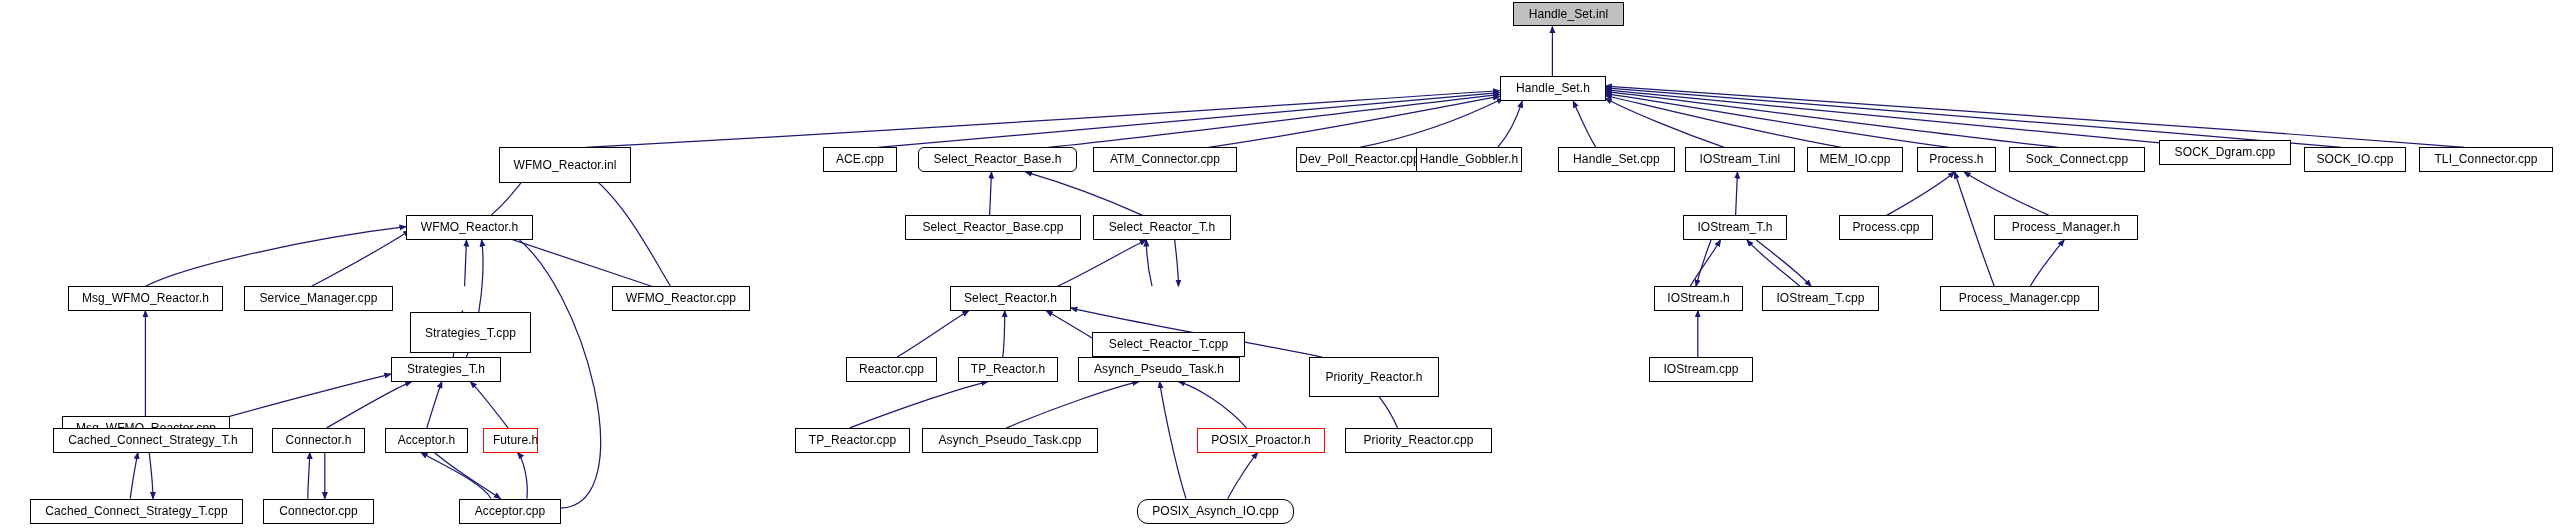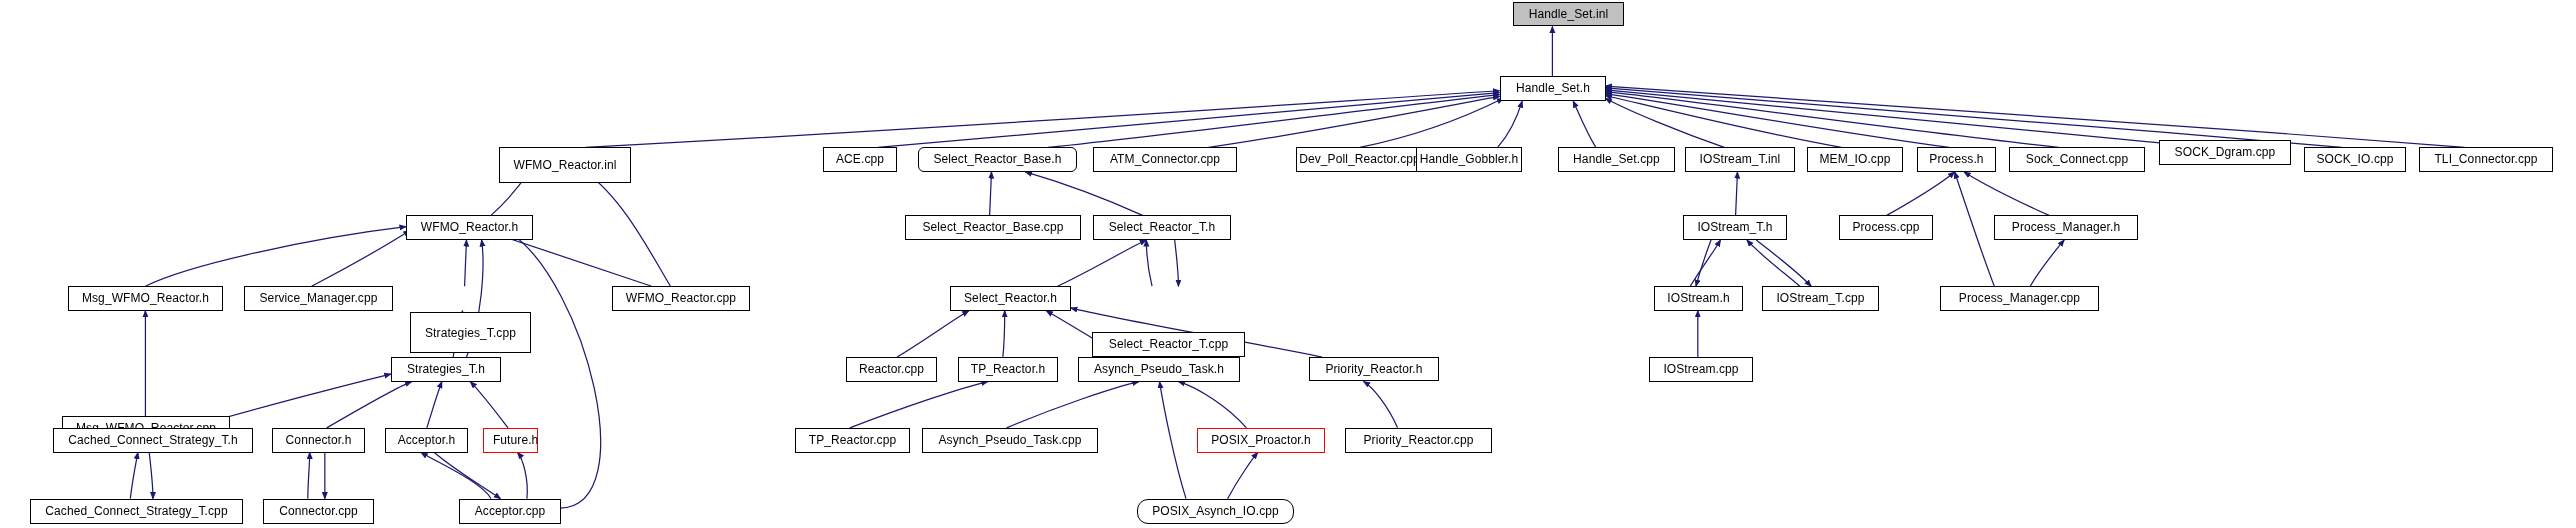--- a/index.html
+++ b/index.html
@@ -150,21 +150,21 @@
       <div class="node" style="left: 612px; top: 286px; width: 138px; height: 24.6px;">WFMO_Reactor.cpp</div>
       <div class="node" style="left: 950px; top: 286px; width: 121px; height: 24.6px;">Select_Reactor.h</div>
       <div class="node" style="left: 1092px; top: 286px; width: 153px; height: 24.6px; margin-top: 46px;">Select_Reactor_T.cpp</div>
       <div class="node" style="left: 1654px; top: 286px; width: 89px; height: 24.6px;">IOStream.h</div>
       <div class="node" style="left: 1762px; top: 286px; width: 117px; height: 24.6px;">IOStream_T.cpp</div>
       <div class="node" style="left: 1940px; top: 286px; width: 159px; height: 24.6px;">Process_Manager.cpp</div>
       <div class="node" style="left: 391px; top: 357px; width: 110px; height: 24.6px;">Strategies_T.h</div>
       <div class="node" style="left: 846px; top: 357px; width: 91px; height: 24.6px;">Reactor.cpp</div>
       <div class="node" style="left: 958px; top: 357px; width: 100px; height: 24.6px;">TP_Reactor.h</div>
       <div class="node" style="left: 1078px; top: 357px; width: 162px; height: 24.6px;">Asynch_Pseudo_Task.h</div>
-      <div class="node" style="left: 1309px; top: 357px; width: 130px; height: 24px;">Priority_Reactor.h</div>
+      <div class="node" style="left: 1309px; top: 357px; width: 130px; height: 40px;">Priority_Reactor.h</div>
       <div class="node" style="left: 1649px; top: 357px; width: 104px; height: 24.6px;">IOStream.cpp</div>
       <div class="node" style="left: 62px; top: 416px; width: 168px; height: 24.6px;">Msg_WFMO_Reactor.cpp</div>
       <div class="node" style="left: 795px; top: 428px; width: 115px; height: 24.6px;">TP_Reactor.cpp</div>
       <div class="node" style="left: 922px; top: 428px; width: 176px; height: 24.6px;">Asynch_Pseudo_Task.cpp</div>
       <div class="node highlight" style="left: 1197px; top: 428px; width: 128px; height: 24.6px;">POSIX_Proactor.h</div>
       <div class="node" style="left: 1345px; top: 428px; width: 147px; height: 24.6px;">Priority_Reactor.cpp</div>
       <div class="node" style="left: 53px; top: 428px; width: 200px; height: 24.6px;">Cached_Connect_Strategy_T.h</div>
       <div class="node" style="left: 272px; top: 428px; width: 93px; height: 24.6px;">Connector.h</div>
       <div class="node" style="left: 385px; top: 428px; width: 83px; height: 24.6px;">Acceptor.h</div>
       <div class="node highlight" style="left: 483px; top: 428px; width: 55px; height: 24.6px; padding-left: 16px;">Future.h</div>

